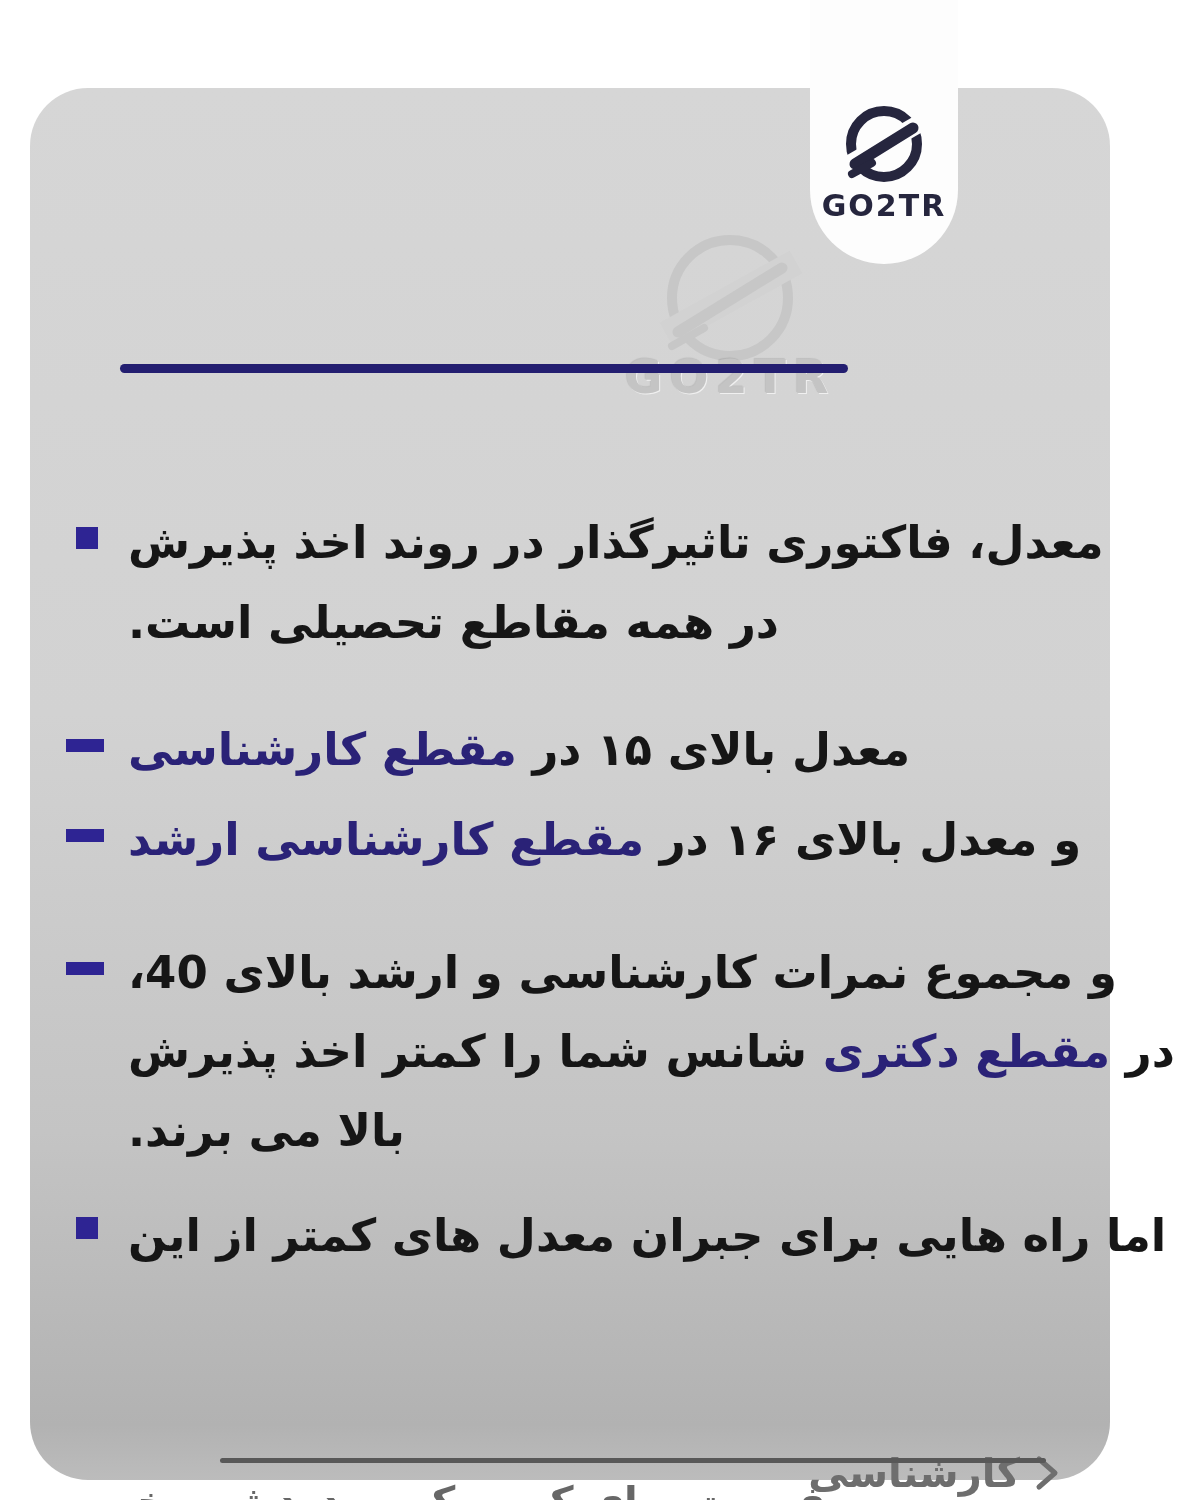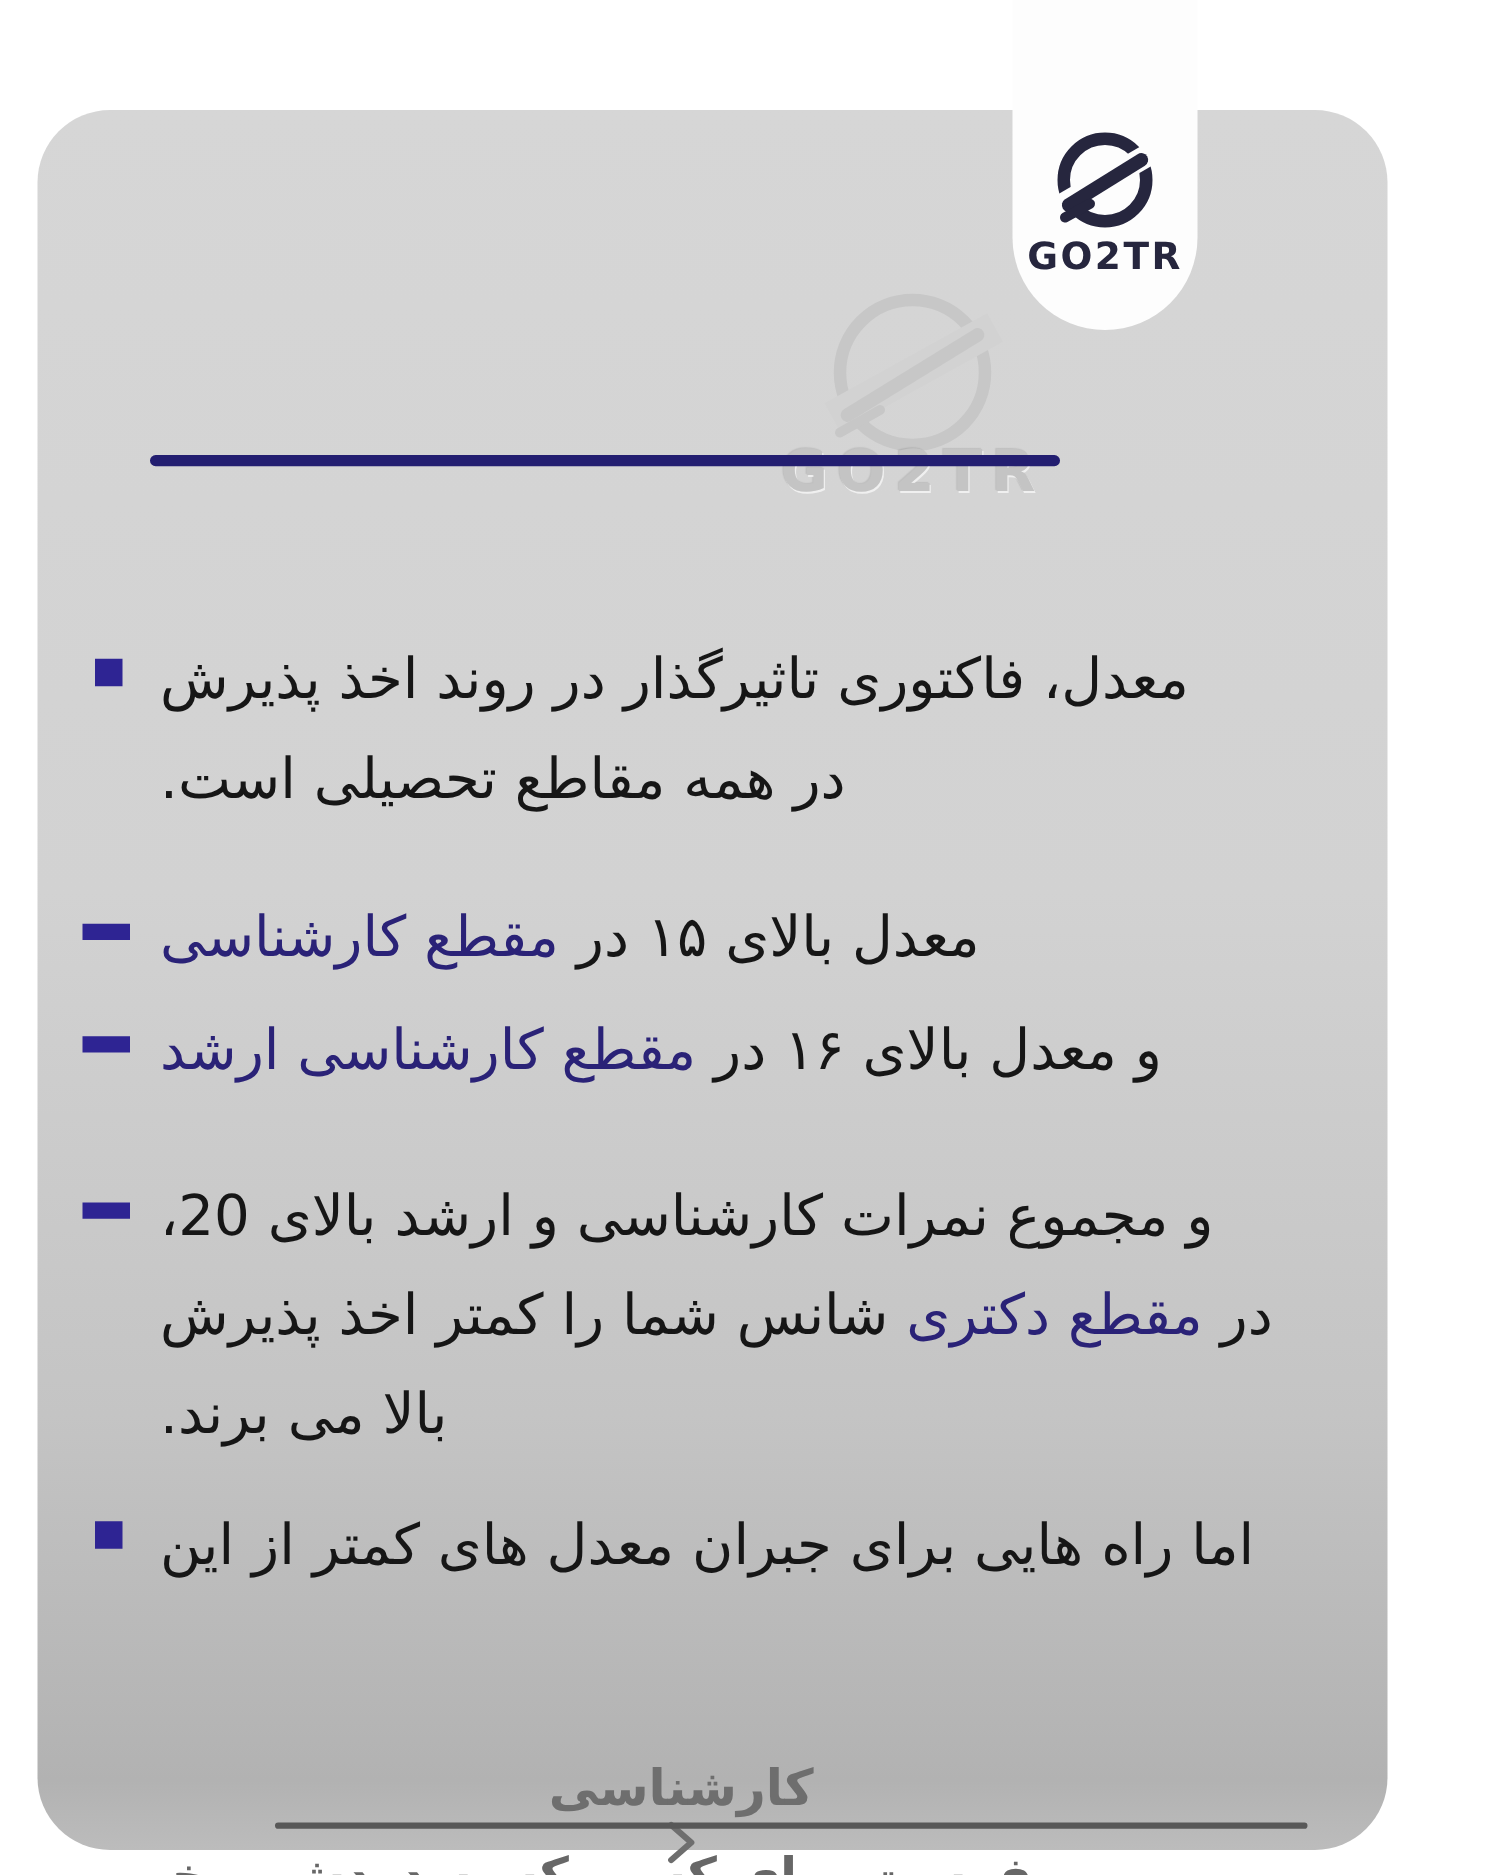--- a/index.html
+++ b/index.html
@@ -28,30 +28,30 @@
   .title{position:absolute;left:92px;top:110px;width:600px;
          font-size:108px;font-weight:900;color:#141414;direction:rtl;text-align:left;}
   .title-underline{position:absolute;left:90px;top:276px;width:728px;height:9px;
          background:#231e70;border-radius:5px;}
 
   
   .bullet-row{position:absolute;left:36px;width:1020px;display:flex;direction:ltr;}
   .marker-col{width:46px;flex:0 0 46px;display:flex;justify-content:flex-start;}
   .mk-square{width:22px;height:22px;background:#2e2493;margin-top:24px;margin-left:10px;}
   .mk-dash{width:38px;height:13px;background:#2e2493;margin-top:29px;margin-left:0;}
-  .bullet-text{flex:1;direction:rtl;text-align:left;font-size:45px;font-weight:normal;
+  .bullet-text{flex:1;direction:rtl;text-align:left;font-size:45px;font-weight:bold;
                color:#161616;line-height:80px;padding-left:16px;}
   .bline{white-space:nowrap;}
   .seg-navy{color:#2a2277;margin-top:20px;}
   .seg-black{color:#161616;}
 
   
-  .category{position:absolute;left:0;top:1320px;width:1030px;display:flex;direction:ltr;
-            justify-content:flex-end;align-items:center;
-            font-size:40px;font-weight:bold;color:#6e6e6e;flex-direction:column;}
+  .category{position:absolute;left:0;top:1362px;width:1030px;display:flex;direction:ltr;
+            justify-content:flex-end;align-items:center;gap:14px;
+            font-size:40px;font-weight:bold;color:#6e6e6e;}
   .divider{position:absolute;left:190px;top:1370px;width:826px;height:5px;background:#585858;border-radius:3px;}
   .share-row{position:absolute;left:190px;top:1390px;width:622px;display:flex;direction:rtl;
              align-items:center;gap:24px;font-size:40px;font-weight:bold;color:#676767;}
   .share-text{white-space:nowrap;direction:rtl;}
 </style>
 </head>
 <body>
 
 <div class="stage">
 
@@ -93,21 +93,21 @@
           </div>
           <div class="bullet-text" style="line-height: 80px;">
             <div class="bline"><span class="seg-black">و معدل بالای ۱۶ در </span><span class="seg-navy">مقطع کارشناسی ارشد</span></div>
           </div>
         </div>
         <div class="bullet-row" style="top: 845px;">
           <div class="marker-col">
             <div class="mk-dash"></div>
           </div>
           <div class="bullet-text" style="line-height: 79px;">
-            <div class="bline"><span class="seg-black">و مجموع نمرات کارشناسی و ارشد بالای 20،</span></div>
+            <div class="bline"><span class="seg-black">و مجموع نمرات کارشناسی و ارشد بالای 40،</span></div>
             <div class="bline"><span class="seg-black">در </span><span class="seg-navy">مقطع دکتری</span><span class="seg-black"> شانس شما را کمتر اخذ پذیرش</span></div>
             <div class="bline"><span class="seg-black">بالا می برند.</span></div>
           </div>
         </div>
         <div class="bullet-row" style="top: 1105px;">
           <div class="marker-col">
             <div class="mk-square"></div>
           </div>
           <div class="bullet-text" style="line-height: 86px;">
             <div class="bline"><span class="seg-black">اما راه هایی برای جبران معدل های کمتر از این</span></div>

